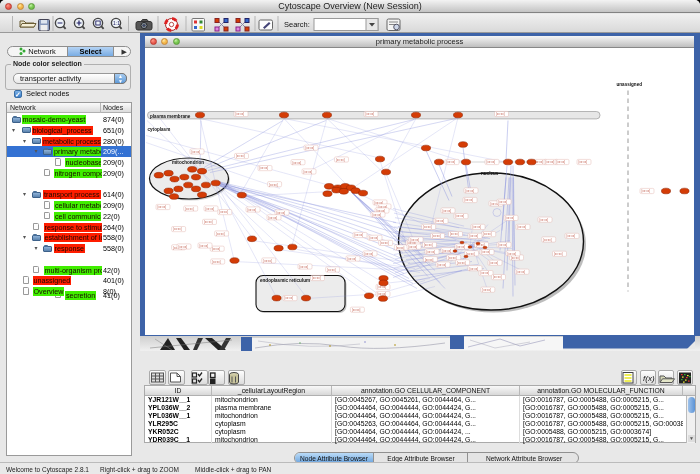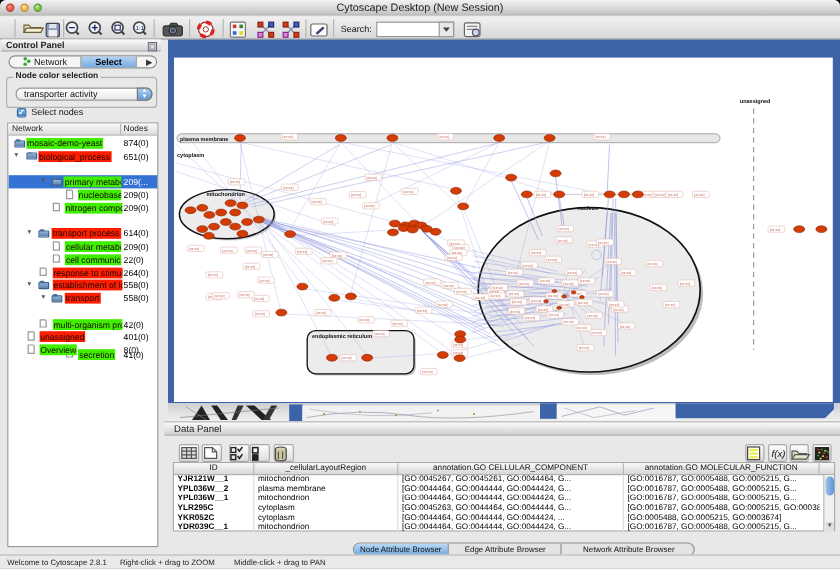--- a/index.html
+++ b/index.html
@@ -49,21 +49,21 @@
 .tab2{position:absolute;top:0;height:12px;line-height:11px;text-align:center;}
 #statusbar{position:absolute;left:0;top:462px;width:700px;height:12px;background:#e9e9e9;border-top:1px solid #bbb;font-size:6.5px;color:#222;}
 .st{position:absolute;top:3px;}
 
 </style></head><body>
 <div id="app">
 <div id="titlebar">
 <span class="tl" style="left:5px;background:radial-gradient(circle at 35% 30%,#ff9a8a,#ec6558 45%,#d93a2e);border:0.5px solid #ba3a30;"></span>
 <span class="tl" style="left:16.5px;background:radial-gradient(circle at 35% 30%,#ffe9a8,#f6bd4f 45%,#eba33b);border:0.5px solid #c5883a;"></span>
 <span class="tl" style="left:28px;background:radial-gradient(circle at 35% 30%,#c8f2a8,#7ccc54 45%,#5fae3c);border:0.5px solid #5d9a3c;"></span>
-<div id="tbtitle">Cytoscape Desktop (New Session)</div>
+<div id="tbtitle">Cytoscape Overview (New Session)</div>
 </div>
 <div id="toolbar"><svg width="700" height="19" viewBox="0 0 700 19">
 <g stroke="#555" fill="none" stroke-width="1">
 <path d="M20,13 L20,7 L24,7 L26,9 L34,9 L34,13 Z" fill="#e8e2cc" stroke="#6b5d35"></path>
 <path d="M20,13 L22,9.5 L36,9.5 L34,13 Z" fill="#f5efd8" stroke="#6b5d35"></path>
 <rect x="38.5" y="5.5" width="11" height="11" rx="1" fill="#8899bb" stroke="#445"></rect>
           <rect x="41" y="6" width="6" height="3.5" fill="#dde4ee" stroke="none"></rect>
           <rect x="40.5" y="11" width="7" height="5.5" fill="#eee" stroke="none"></rect>
 <circle cx="60" cy="9" r="4.6" stroke="#444" stroke-width="1.4" fill="#eef3f8"></circle>
 <line x1="63.2" y1="12.2" x2="65.6" y2="14.8" stroke="#444" stroke-width="1.8"></line>
@@ -115,24 +115,20 @@
         <circle cx="396.5" cy="13" r="2.8" fill="#cdd6e8" stroke="#556"></circle>
 <line x1="12.5" y1="2" x2="12.5" y2="17" stroke="#b5b5b5" stroke-width="1"></line>
 <line x1="53" y1="2" x2="53" y2="17" stroke="#b5b5b5" stroke-width="1"></line>
 <line x1="128.5" y1="2" x2="128.5" y2="17" stroke="#b5b5b5" stroke-width="1"></line>
 <line x1="158" y1="2" x2="158" y2="17" stroke="#b5b5b5" stroke-width="1"></line>
 <line x1="186" y1="2" x2="186" y2="17" stroke="#b5b5b5" stroke-width="1"></line>
 <line x1="255" y1="2" x2="255" y2="17" stroke="#b5b5b5" stroke-width="1"></line>
 <line x1="278" y1="2" x2="278" y2="17" stroke="#b5b5b5" stroke-width="1"></line>
 </svg></div>
 <div id="cp">
-<div id="cphead">Control Panel<svg style="position:absolute;right:3px;top:1.5px" width="8" height="8">
-          <rect x="0.5" y="0.5" width="7" height="7" fill="none" stroke="#667" stroke-width="1"></rect>
-          <rect x="2" y="2" width="4" height="4" fill="none" stroke="#99a" stroke-width="1"></rect>
-        </svg></div>
 <div id="cptabs">
         <div id="tabnet"><svg width="7" height="8" style="vertical-align:-1px">
             <circle cx="2" cy="2" r="1.5" fill="#3a3"></circle>
             <circle cx="5" cy="4" r="1.5" fill="#3a3"></circle>
             <circle cx="2" cy="6.5" r="1.5" fill="#3a3"></circle>
           </svg> Network</div>
         <div id="tabmos">Select</div>
         <div id="tabarr">▶</div>
       </div>
 <div id="gbox"></div>
@@ -151,20 +147,26 @@
             <span class="fold" style="left:4.8px;"></span>
             <span class="tlab" style="left:14.5px;max-width:80px;background:#40ee00;">mosaic-demo-yeast</span>
             <span class="tcnt" style="color:#000;">874(0)</span>
           </div>
           <div class="trow" style="top:11.8px;">
             <span class="arr" style="left:5.0px;">▾</span>
             <span class="fold" style="left:14.5px;"></span>
             <span class="tlab" style="left:24.5px;max-width:70px;background:#ff1d00;">biological_process</span>
             <span class="tcnt" style="color:#000;">651(0)</span>
           </div>
+          <div class="trow" style="top:22.5px;">
+            <span class="arr" style="left:16.0px;">▾</span>
+            <span class="fold" style="left:25.0px;"></span>
+            <span class="tlab" style="left:35.0px;max-width:59px;background:#ff1d00;">metabolic process</span>
+            <span class="tcnt" style="color:#000;">280(0)</span>
+          </div>
           <div class="trow" style="top:33.2px;">
             <div class="selbg"></div>
             <span class="arr" style="left:27.5px;">▾</span>
             <span class="fold" style="left:36.0px;"></span>
             <span class="tlab" style="left:46.0px;max-width:48px;background:#40ee00;">primary metabol</span>
             <span class="tcnt" style="color:#fff;">209(...</span>
           </div>
           <div class="trow" style="top:44.0px;">
             <span class="file" style="left:48.0px;"></span>
             <span class="tlab" style="left:57.5px;max-width:36px;background:#40ee00;">nucleobase-cont</span>
@@ -198,21 +200,21 @@
           </div>
           <div class="trow" style="top:119.2px;">
             <span class="arr" style="left:16.0px;">▾</span>
             <span class="fold" style="left:25.0px;"></span>
             <span class="tlab" style="left:36.5px;max-width:58px;background:#ff1d00;">establishment of loc</span>
             <span class="tcnt" style="color:#000;">558(0)</span>
           </div>
           <div class="trow" style="top:130.0px;">
             <span class="arr" style="left:27.5px;">▾</span>
             <span class="fold" style="left:35.5px;"></span>
-            <span class="tlab" style="left:46.5px;max-width:48px;background:#ff1d00;">transport</span>
+            <span class="tlab" style="left:46.5px;max-width:48px;background:#ff1d00;">response</span>
             <span class="tcnt" style="color:#000;">558(0)</span>
           </div>
           <div class="trow" style="top:140.8px;margin-top:36px;">
             <span class="file" style="left:48.0px;"></span>
             <span class="tlab" style="left:58.0px;max-width:36px;background:#40ee00;">secretion</span>
             <span class="tcnt" style="color:#000;">41(0)</span>
           </div>
           <div class="trow" style="top:151.5px;">
             <span class="file" style="left:25.5px;"></span>
             <span class="tlab" style="left:36.5px;max-width:58px;background:#40ee00;">multi-organism proc</span>
@@ -225,20 +227,26 @@
           </div>
           <div class="trow" style="top:173.0px;">
             <span class="file" style="left:16.0px;"></span>
             <span class="tlab" style="left:25.5px;max-width:68px;background:#40ee00;">Overview</span>
             <span class="tcnt" style="color:#000;">8(0)</span>
           </div>
 </div>
       </div>
 </div>
 <div id="netwin">
+<div id="nwtitle">
+<span class="tl" style="left:5.3px;top:2px;background:radial-gradient(circle at 35% 30%,#ff9a8a,#ec6558 45%,#d93a2e);border:0.5px solid #ba3a30;"></span>
+<span class="tl" style="left:16.3px;top:2px;background:radial-gradient(circle at 35% 30%,#ffe9a8,#f6bd4f 45%,#eba33b);border:0.5px solid #c5883a;"></span>
+<span class="tl" style="left:27.5px;top:2px;background:radial-gradient(circle at 35% 30%,#c8f2a8,#7ccc54 45%,#5fae3c);border:0.5px solid #5d9a3c;"></span>
+<div id="nwtext">primary metabolic process</div>
+</div>
 <div id="nwcanvas"><svg width="549" height="287.5" viewBox="145 47.5 549 287.5">
           <ellipse cx="190.5" cy="179.5" rx="39.5" ry="20.5" fill="#aaa" opacity="0.55"></ellipse>
           <ellipse cx="189" cy="178" rx="39.5" ry="20.5" fill="#ececec" stroke="#111" stroke-width="1.2"></ellipse>
           <ellipse cx="493.5" cy="244" rx="92.5" ry="68" fill="#999" opacity="0.65"></ellipse>
           <ellipse cx="491" cy="241" rx="92.5" ry="68.5" fill="#ececec" stroke="#111" stroke-width="1.4"></ellipse>
           <rect x="257.5" y="276.5" width="89" height="36" rx="7" fill="#aaa" opacity="0.7"></rect>
           <rect x="256" y="275" width="89" height="36" rx="7" fill="#ececec" stroke="#111" stroke-width="1.1"></rect>
           <rect x="147.5" y="111" width="452.5" height="7.4" rx="3.6" fill="#e7e7e7" stroke="#999" stroke-width="0.7"></rect>
           <line x1="628" y1="90" x2="628" y2="291" stroke="#999" stroke-width="1" stroke-dasharray="4.5,3.5"></line>
           <path d="M218.21389388127568,183.1769169011838 Q297.39910333096157,200.62352023157717 396,222" fill="none" stroke="#8890dd" stroke-width="0.65" opacity="0.5563724516983692"></path>
@@ -631,21 +639,20 @@
         <circle cx="365" cy="342" r="0.8" fill="#88c"></circle>
         <circle cx="395" cy="345" r="0.8" fill="#a80"></circle>
 <rect x="450" y="335" width="14" height="14" fill="#3d63a8"></rect>
 <rect x="464" y="337" width="99" height="13" fill="#f6f6f6"></rect>
 <path d="M468,347 L500,339 L520,346 L545,340" fill="none" stroke="#99b" stroke-width="0.6"></path>
         <path d="M470,340 L495,348 L530,342" fill="none" stroke="#aab" stroke-width="0.5"></path>
 <rect x="563" y="335" width="132" height="13.5" fill="#3d63a8"></rect>
 <path d="M687,349 L695,349 L695,341 Z" fill="#e8e8e8"></path>
 </svg></div>
 <div id="datapanel">
-<div id="dphead">Data Panel</div>
 <div class="dbtn" style="left:12px;"></div>
 <div class="dbtn" style="left:31px;"></div>
 <div class="dbtn" style="left:54px;"></div>
 <div class="dbtn" style="left:71px;"></div>
 <div class="dbtn" style="left:91px;"></div>
 <svg style="position:absolute;left:12px;top:19px;" width="100" height="15" viewBox="0 0 100 15">
 <rect x="2.5" y="3" width="12" height="9" fill="#ddd" stroke="#555"></rect>
         <line x1="2.5" y1="6" x2="14.5" y2="6" stroke="#555"></line>
         <line x1="2.5" y1="9" x2="14.5" y2="9" stroke="#555"></line>
         <line x1="6.5" y1="3" x2="6.5" y2="12" stroke="#555"></line>

